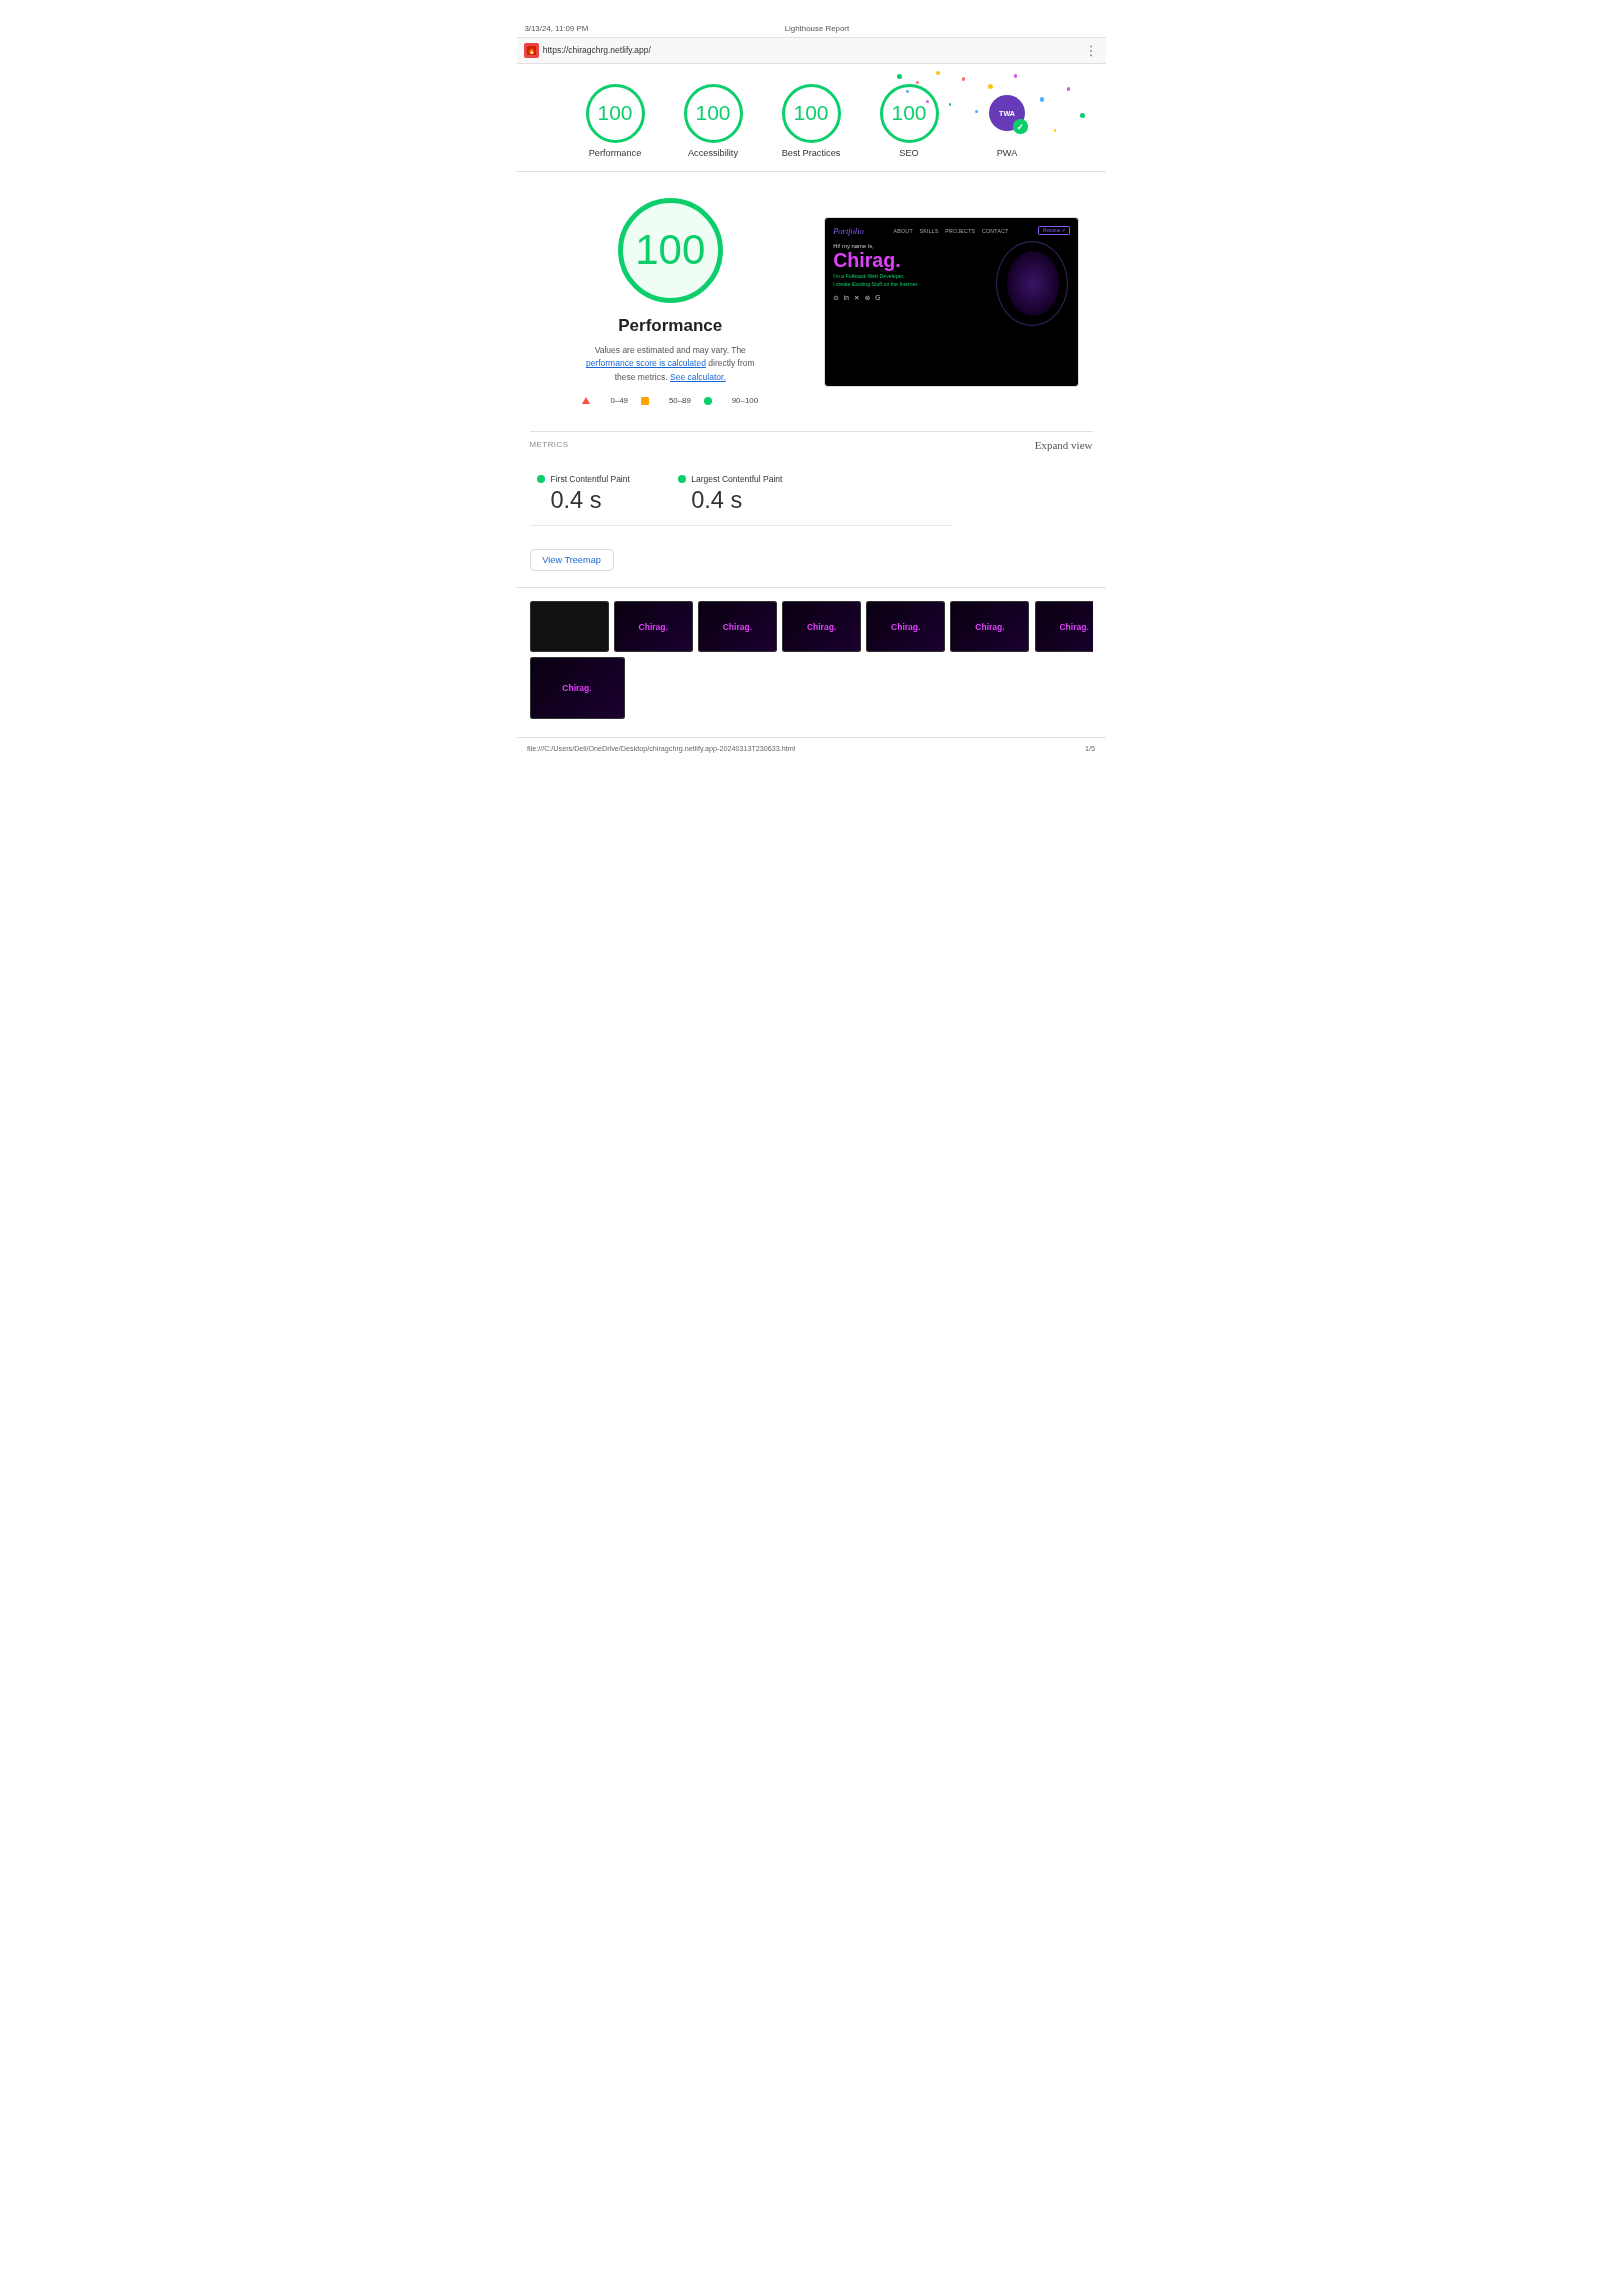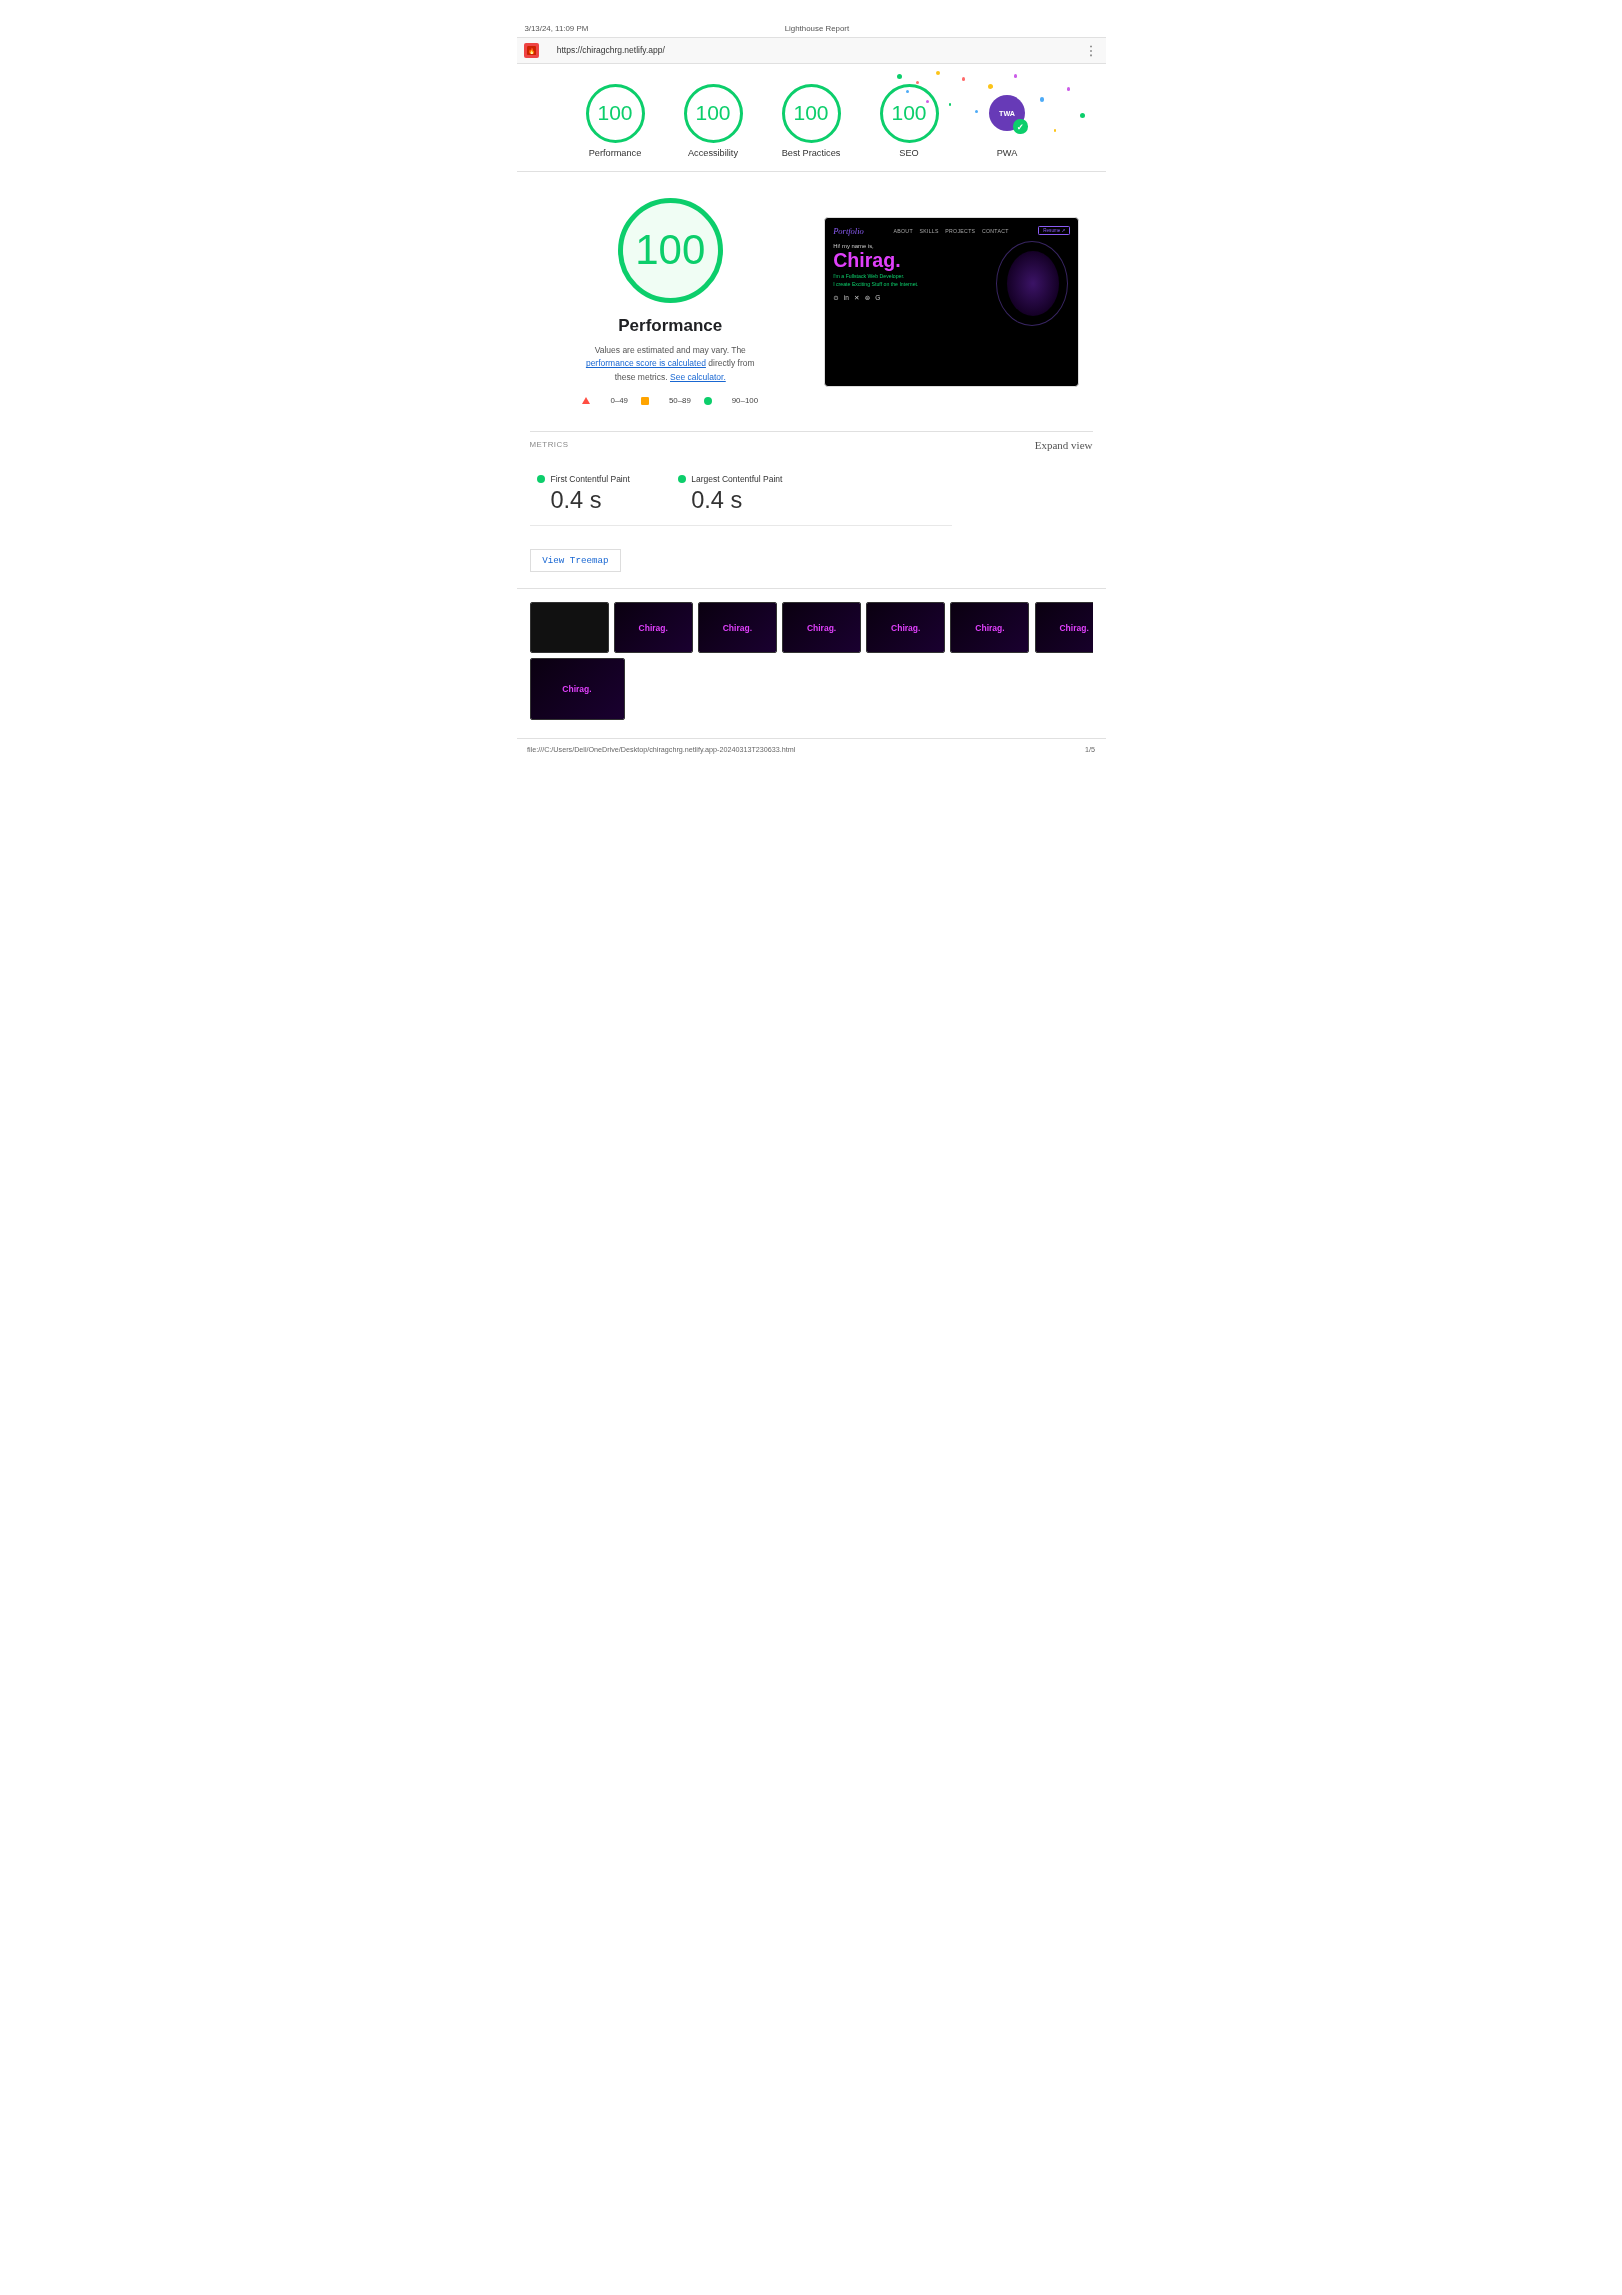--- a/index.html
+++ b/index.html
@@ -24,21 +24,21 @@
       margin-top: 20px;
     }
 
     
     .url-bar {
       display: flex;
       align-items: center;
       padding: 5.2px 7.9px;
       border-bottom: 0.7px solid #e0e0e0;
       background: #f8f8f8;
-      gap: 18px;
+      gap: 4px;
     }
     .url-favicon {
       width: 14.4px; height: 14.4px;
       background: #e44;
       border-radius: 2px;
       display: flex; align-items: center; justify-content: center;
       color: #fff; font-size: 6.5px; font-weight: bold;
     }
     .url-text { font-size: 8.5px; color: #333; flex: 1; }
     .url-menu { font-size: 13px; color: #666; cursor: pointer; }
@@ -318,23 +318,22 @@
     .treemap-section {
       padding: 10.5px 13px 15.7px;
       border-bottom: 0.7px solid #e0e0e0;
     }
     .treemap-btn {
       border: 0.7px solid #ddd;
       background: #fff;
       color: #1967d2;
       padding: 5.2px 11.8px;
       font-size: 9.2px;
-      border-radius: 0;
+      border-radius: 5px;
       cursor: pointer;
-      font-family: Liberation Mono, monospace;
     }
 
     
     .filmstrip-section {
       padding: 13px;
     }
     .filmstrip-row {
       display: flex; gap: 5.2px; overflow: hidden; margin-bottom: 5.2px;
     }
     .filmstrip-frame {

